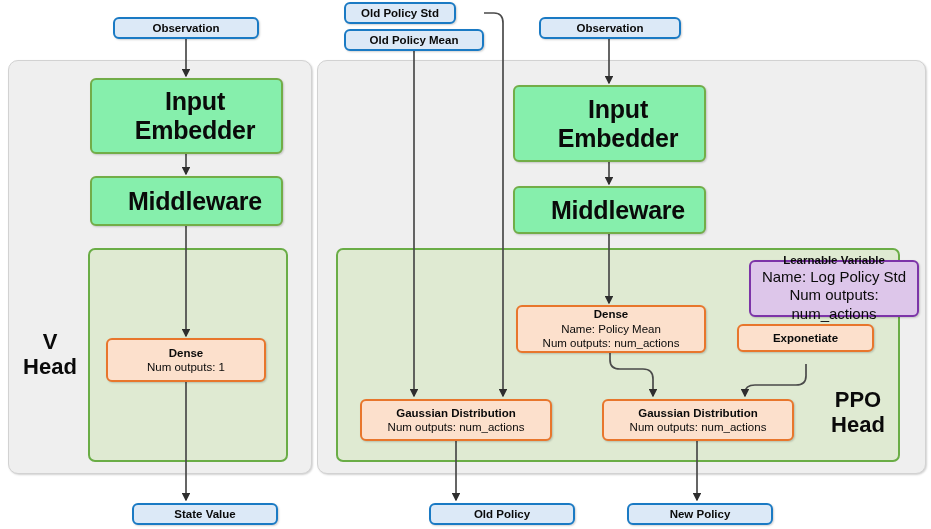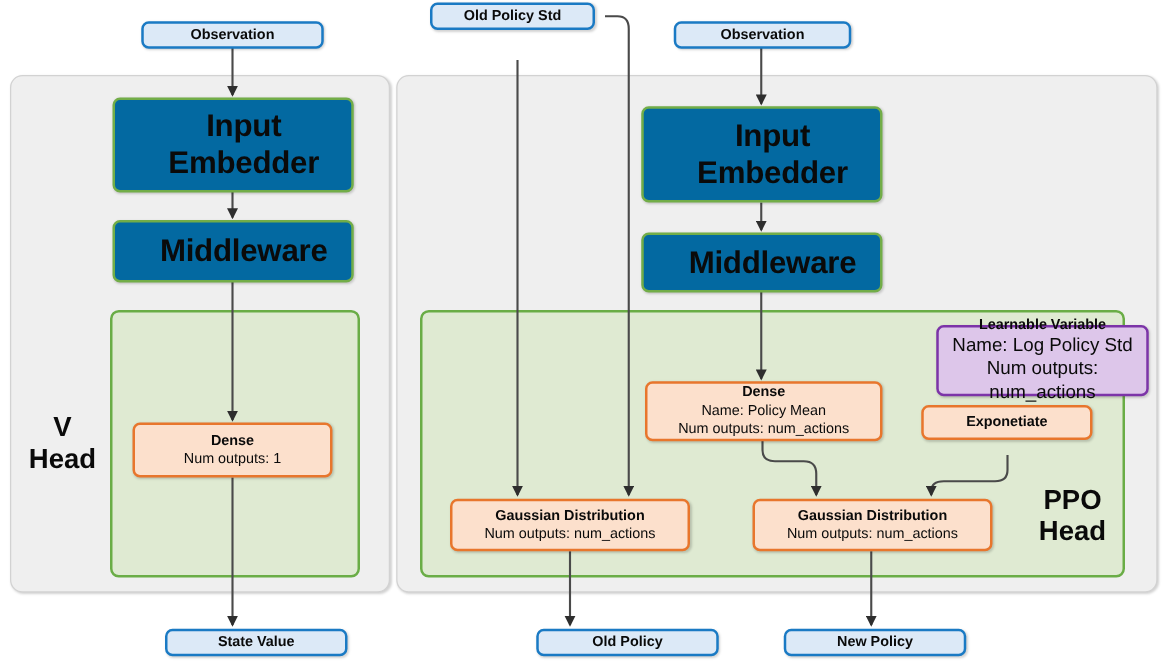--- a/index.html
+++ b/index.html
@@ -44,21 +44,21 @@
     position: absolute;
     box-sizing: border-box;
     display: flex;
     flex-direction: column;
     align-items: center;
     justify-content: center;
     text-align: center;
     z-index: 6;
   }
   .node-green {
-    background: #0369a1;
+    background: #86efac;
     border: 2px solid #72ad48;
     border-radius: 6px;
     box-shadow: 1px 1px 2px rgba(0,0,0,0.18);
     padding-left: 17px;
   }
   .node-green .title {
     font-size: 25px;
     font-weight: bold;
     color: #0a0a0a;
     letter-spacing: -0.2px;
@@ -172,24 +172,27 @@
 
       <path d="M 456 441 L 456 500"></path>
       <path d="M 697 441 L 697 500"></path>
     </g>
   </svg>
 
   <div class="node node-blue" style="left:113px; top:17px; width:146px; height:22px;">
     <div class="title">Observation</div>
   </div>
 
-  <div class="node node-blue" style="left:344px; top:2px; width:132px; height:22px;">
+  <div class="node node-blue" style="left:344px; top:2px; width:112px; height:22px;">
     <div class="title">Old Policy Std</div>
   </div>
 
+  <div class="node node-blue" style="left:344px; top:29px; width:140px; height:22px;">
+    <div class="title">Old Policy Mean</div>
+  </div>
 
   <div class="node node-blue" style="left:539px; top:17px; width:142px; height:22px;">
     <div class="title">Observation</div>
   </div>
 
   <div class="node node-green" style="left:90px; top:78px; width:193px; height:76px;">
     <div class="title">Input Embedder</div>
   </div>
 
   <div class="node node-green" style="left:90px; top:176px; width:193px; height:50px;">

